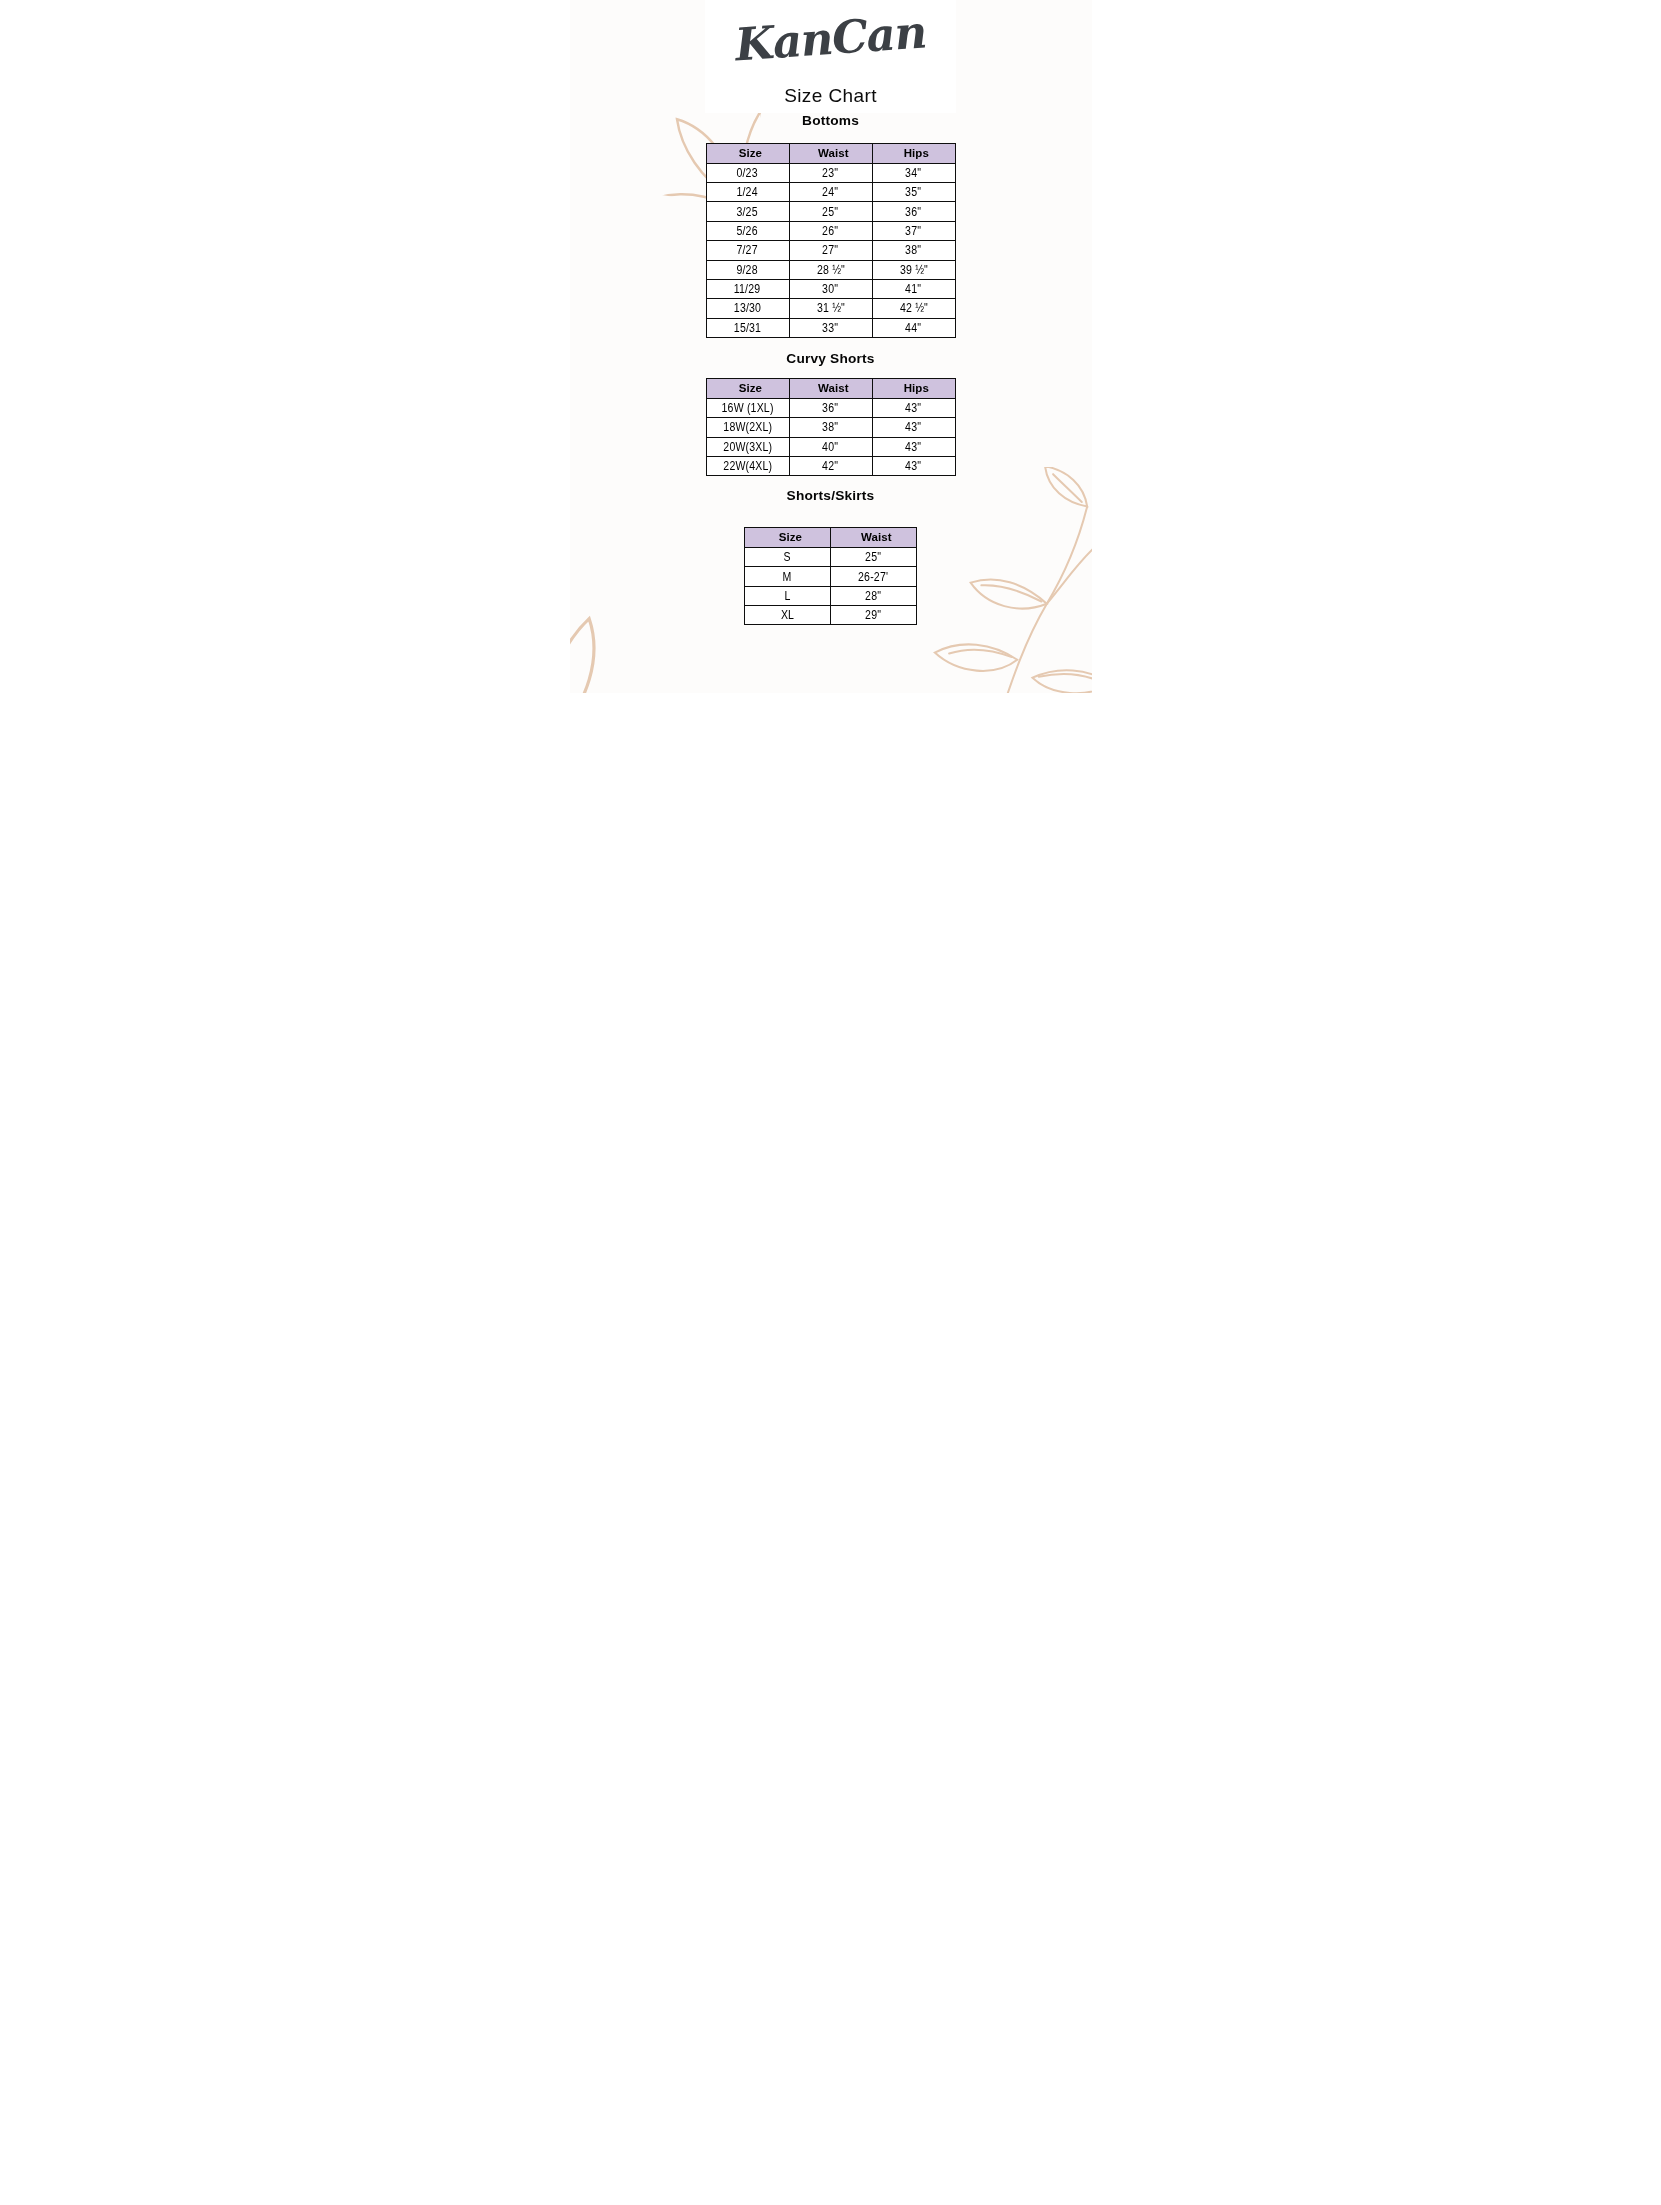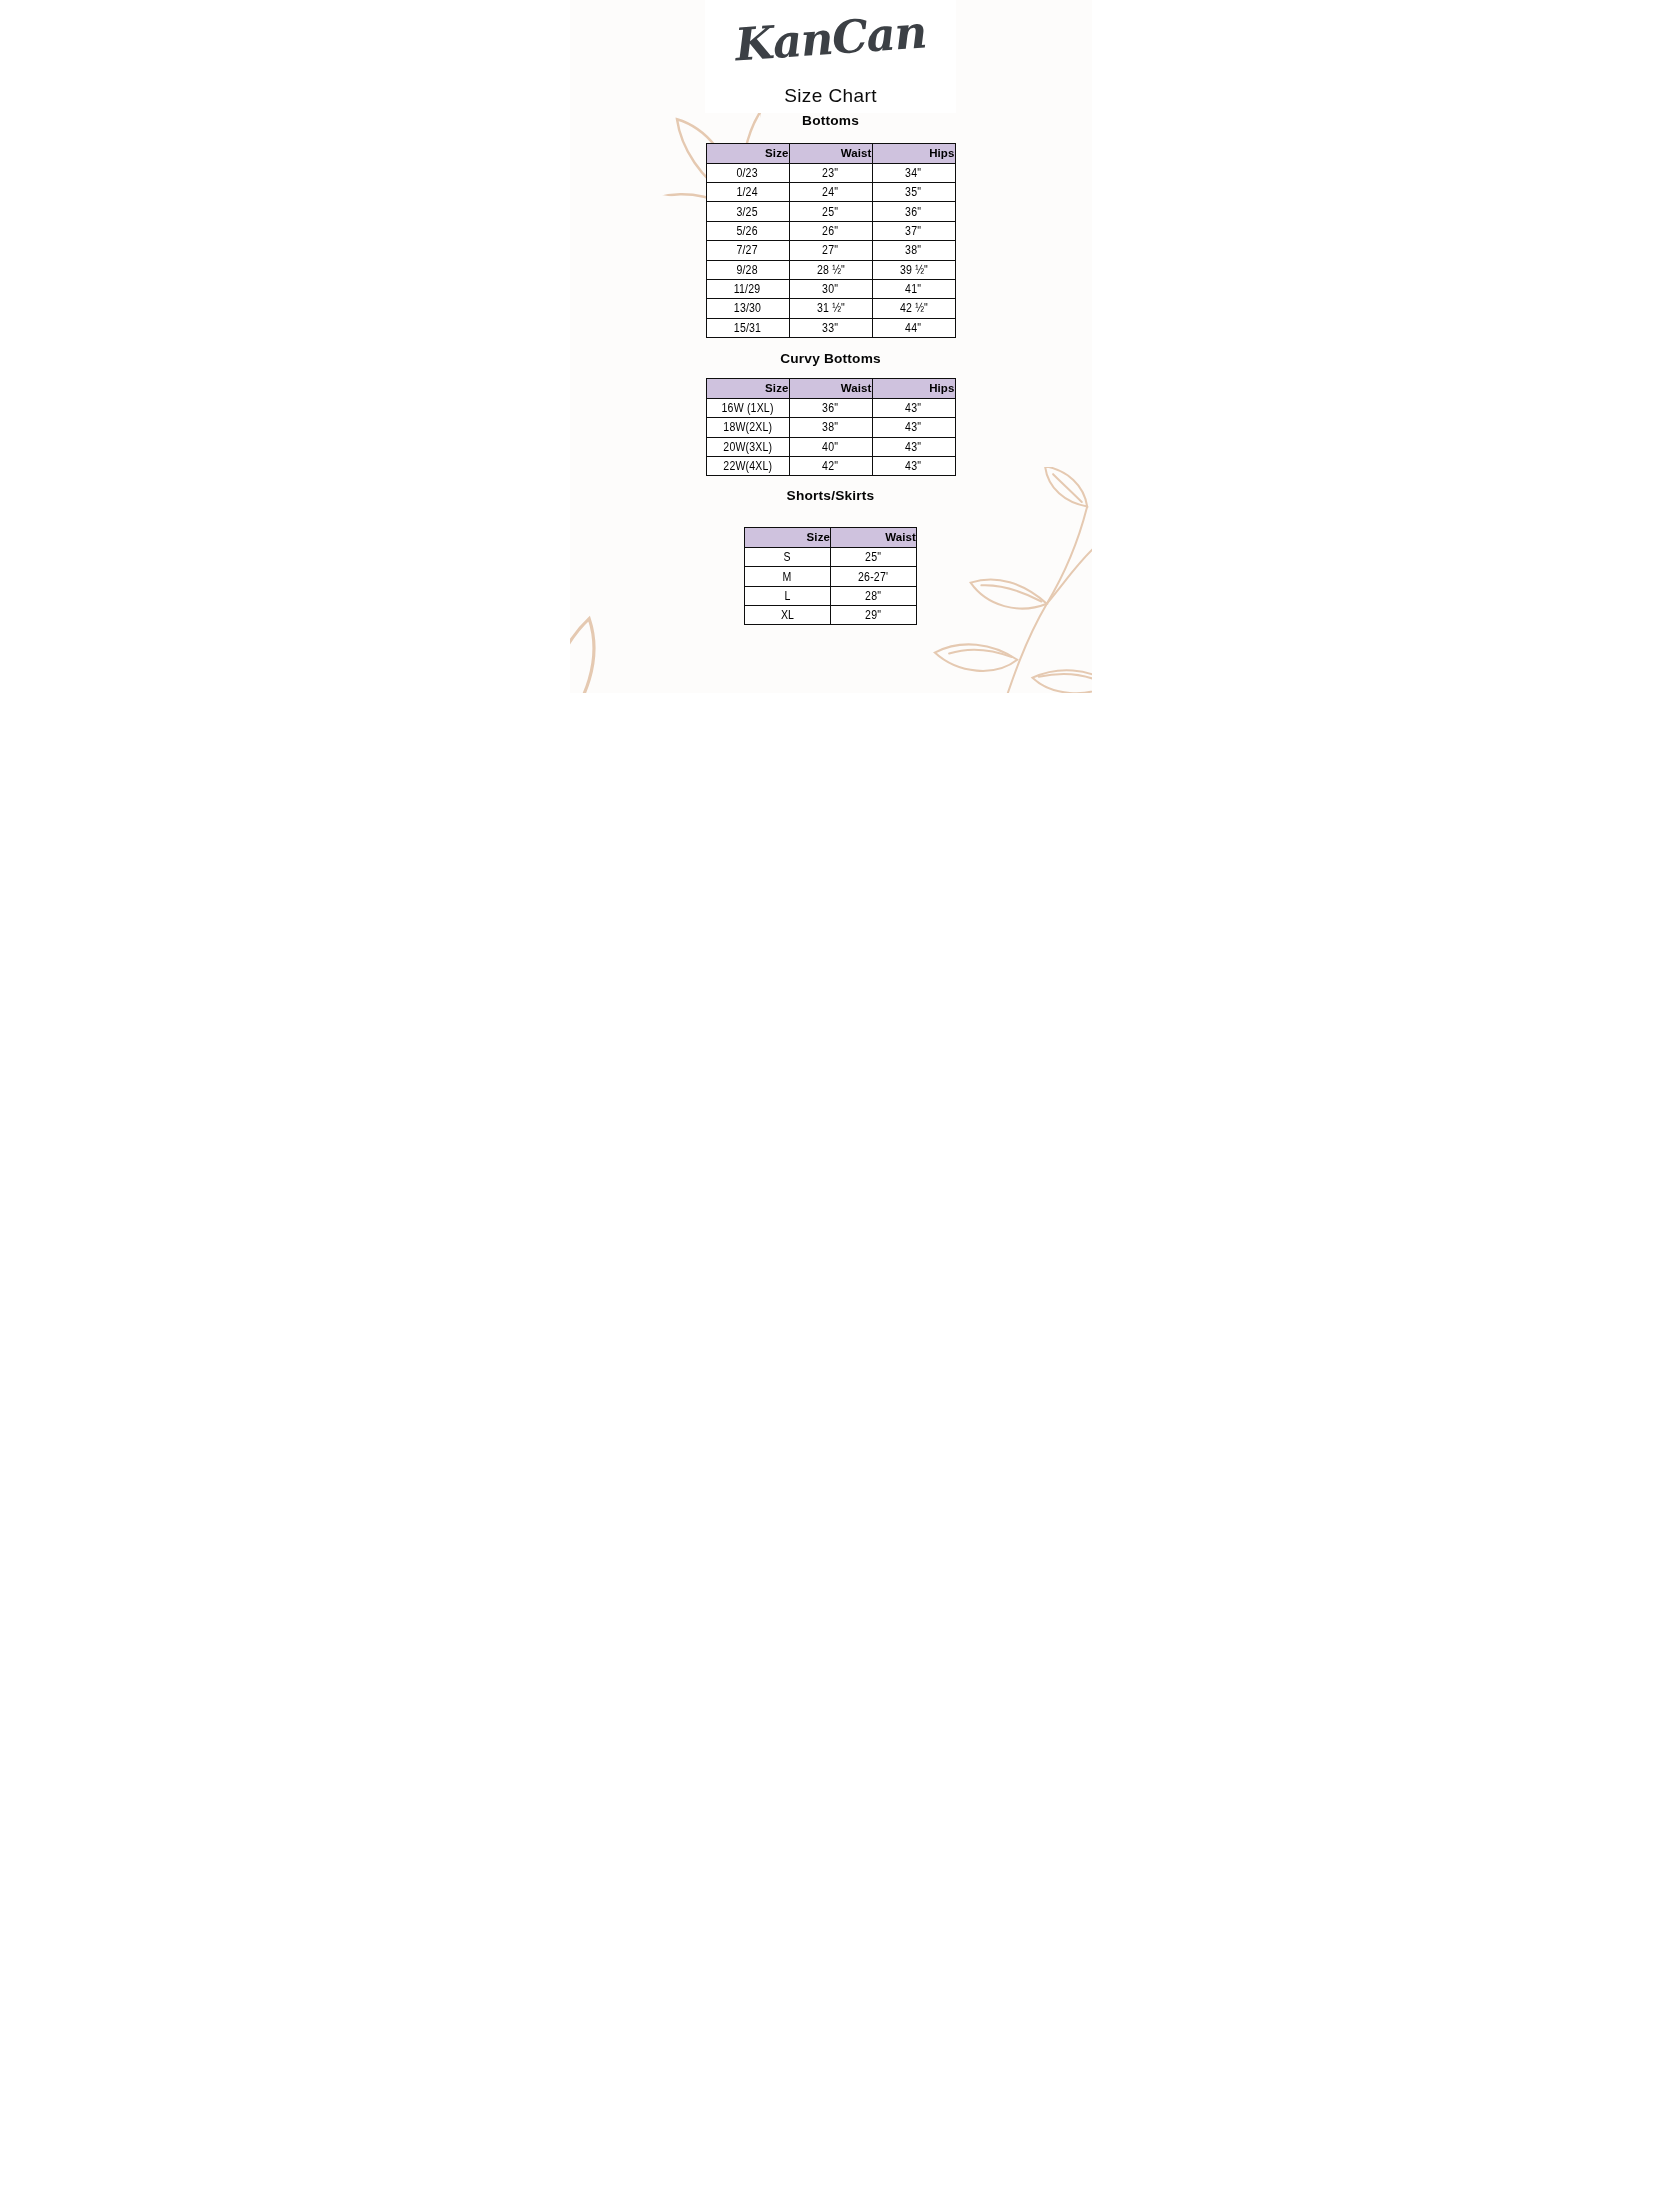--- a/index.html
+++ b/index.html
@@ -64,21 +64,21 @@
     border-collapse:collapse;
     margin:0 auto;
     border:1.8px solid var(--border-color);
     background:#ffffff;
   }
   table.size-table.cols-3{width:250px;}
   table.size-table.cols-2{width:173px;}
   .size-table th{
     background:var(--header-bg);
     border:1.3px solid var(--border-color);
-    text-align:right;
+    text-align:center;
     font-size:11.5px;font-weight:700;
     height:20px;padding:0.9px 0 0.9px 5.7px;
     letter-spacing:0.1px;
   }
   .size-table td{
     border:1.3px solid var(--border-color);
     background:#ffffff;
     text-align:center;vertical-align:middle;
     font-size:12px;font-weight:400;
     height:19.4px;padding:0.4px 1.8px;
@@ -244,21 +244,21 @@
             <td><span>42 ½"</span></td>
           </tr>
           <tr>
             <td><span>15/31</span></td>
             <td><span>33"</span></td>
             <td><span>44"</span></td>
           </tr>
         </tbody>
       </table>
 
-    <h2 class="section-heading heading-curvy">Curvy Bottoms</h2>
+    <h2 class="section-heading heading-curvy">Curvy Shorts</h2>
     <table class="size-table cols-3">
         <thead>
           <tr>
             <th>Size</th>
             <th>Waist</th>
             <th>Hips</th>
           </tr>
         </thead>
         <tbody>
           <tr>

